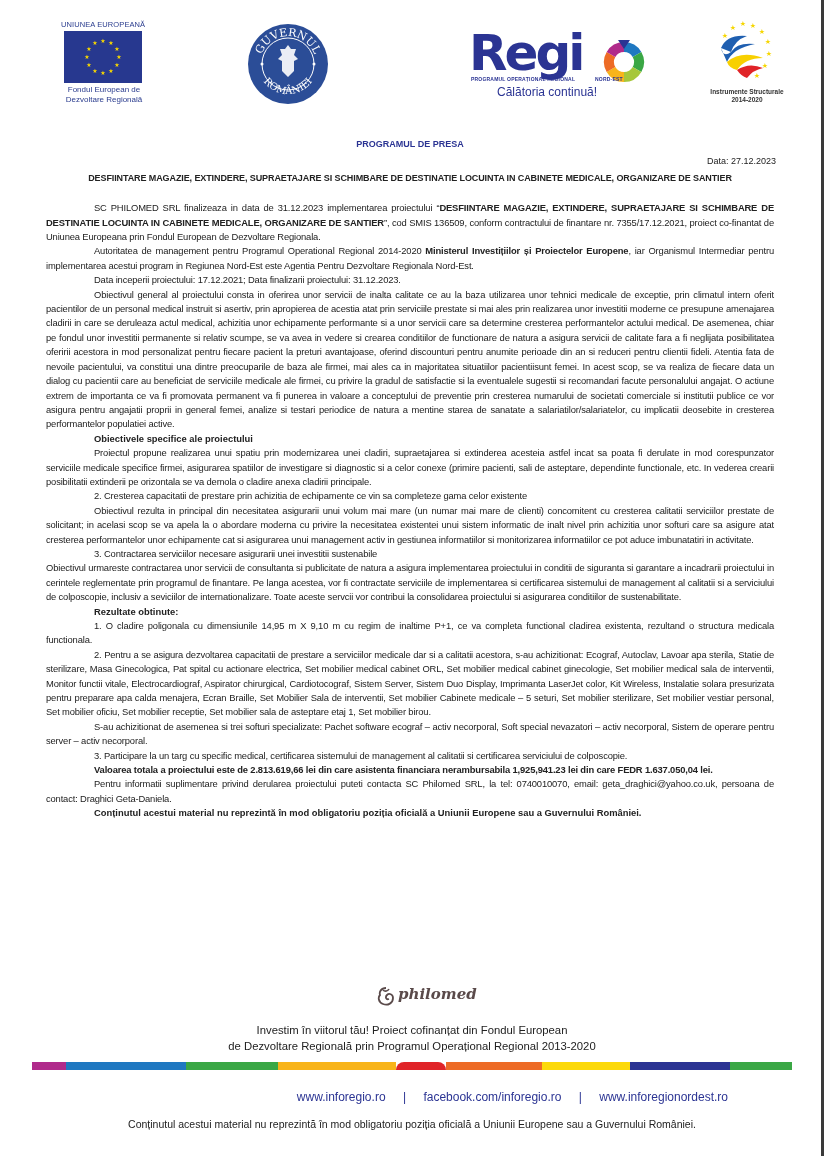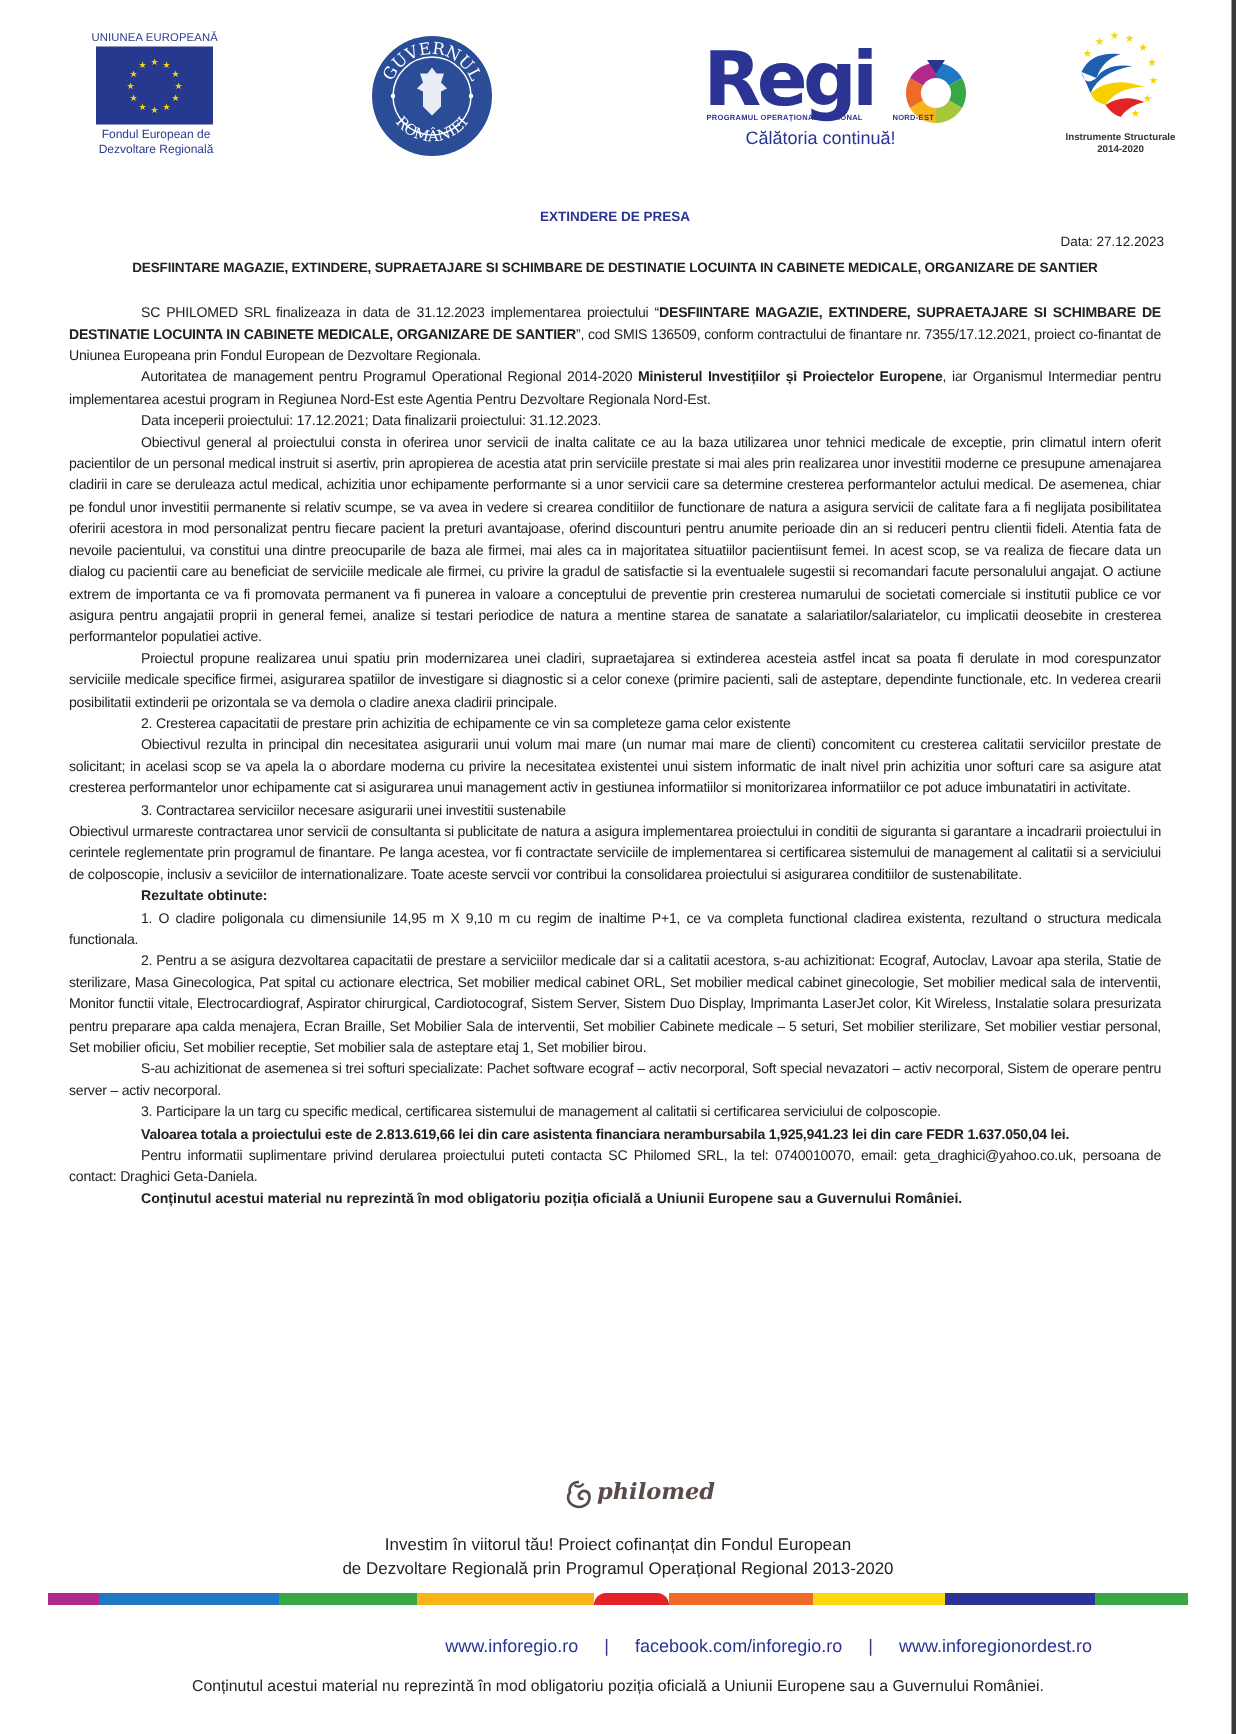--- a/index.html
+++ b/index.html
@@ -134,33 +134,34 @@
       <path d="M30 52 Q 42 44 56 50 Q 46 52 40 60 Q 34 58 30 52 Z" fill="#e02428"></path>
     </svg>
     <div class="is-text">
       <div>Instrumente Structurale</div>
       <div>2014-2020</div>
     </div>
   </div>
 </div>
 
 <div class="doc">
-  <div class="center-title">EXTINDERE DE PRESA</div>
+  <div class="center-title">PROGRAMUL DE PRESA</div>
   <div class="date">Data: 27.12.2023</div>
   <div class="main-title">DESFIINTARE MAGAZIE, EXTINDERE, SUPRAETAJARE SI SCHIMBARE DE DESTINATIE LOCUINTA IN CABINETE MEDICALE, ORGANIZARE DE SANTIER</div>
 
   <p class="p">
     <span>SC PHILOMED SRL finalizeaza in data de 31.12.2023 implementarea proiectului “</span><b>DESFIINTARE MAGAZIE, EXTINDERE, SUPRAETAJARE SI SCHIMBARE DE DESTINATIE LOCUINTA IN CABINETE MEDICALE, ORGANIZARE DE SANTIER</b><span>”, cod SMIS 136509, conform contractului de finantare nr. 7355/17.12.2021, proiect co-finantat de Uniunea Europeana prin Fondul European de Dezvoltare Regionala.</span>
   </p>
   <p class="p">
     <span>Autoritatea de management pentru Programul Operational Regional 2014-2020 </span><b>Ministerul Investițiilor și Proiectelor Europene</b><span>, iar Organismul Intermediar pentru implementarea acestui program in Regiunea Nord-Est este Agentia Pentru Dezvoltare Regionala Nord-Est.</span>
   </p>
   <p class="p">Data inceperii proiectului: 17.12.2021; Data finalizarii proiectului: 31.12.2023.</p>
   <p class="p">Obiectivul general al proiectului consta in oferirea unor servicii de inalta calitate ce au la baza utilizarea unor tehnici medicale de exceptie, prin climatul intern oferit pacientilor de un personal medical instruit si asertiv, prin apropierea de acestia atat prin serviciile prestate si mai ales prin realizarea unor investitii moderne ce presupune amenajarea cladirii in care se deruleaza actul medical, achizitia unor echipamente performante si a unor servicii care sa determine cresterea performantelor actului medical. De asemenea, chiar pe fondul unor investitii permanente si relativ scumpe, se va avea in vedere si crearea conditiilor de functionare de natura a asigura servicii de calitate fara a fi neglijata posibilitatea oferirii acestora in mod personalizat pentru fiecare pacient la preturi avantajoase, oferind discounturi pentru anumite perioade din an si reduceri pentru clientii fideli. Atentia fata de nevoile pacientului, va constitui una dintre preocuparile de baza ale firmei, mai ales ca in majoritatea situatiilor pacientiisunt femei. In acest scop, se va realiza de fiecare data un dialog cu pacientii care au beneficiat de serviciile medicale ale firmei, cu privire la gradul de satisfactie si la eventualele sugestii si recomandari facute personalului angajat. O actiune extrem de importanta ce va fi promovata permanent va fi punerea in valoare a conceptului de preventie prin cresterea numarului de societati comerciale si institutii publice ce vor asigura pentru angajatii proprii in general femei, analize si testari periodice de natura a mentine starea de sanatate a salariatilor/salariatelor, cu implicatii deosebite in cresterea performantelor populatiei active.</p>
 
+  <p class="h">Obiectivele specifice ale proiectului</p>
   <p class="p">Proiectul propune realizarea unui spatiu prin modernizarea unei cladiri, supraetajarea si extinderea acesteia astfel incat sa poata fi derulate in mod corespunzator serviciile medicale specifice firmei, asigurarea spatiilor de investigare si diagnostic si a celor conexe (primire pacienti, sali de asteptare, dependinte functionale, etc. In vederea crearii posibilitatii extinderii pe orizontala se va demola o cladire anexa cladirii principale.</p>
   <p class="p">2. Cresterea capacitatii de prestare prin achizitia de echipamente ce vin sa completeze gama celor existente</p>
   <p class="p">Obiectivul rezulta in principal din necesitatea asigurarii unui volum mai mare (un numar mai mare de clienti) concomitent cu cresterea calitatii serviciilor prestate de solicitant; in acelasi scop se va apela la o abordare moderna cu privire la necesitatea existentei unui sistem informatic de inalt nivel prin achizitia unor softuri care sa asigure atat cresterea performantelor unor echipamente cat si asigurarea unui management activ in gestiunea informatiilor si monitorizarea informatiilor ce pot aduce imbunatatiri in activitate.</p>
   <p class="p">3. Contractarea serviciilor necesare asigurarii unei investitii sustenabile</p>
   <p class="p no-indent">Obiectivul urmareste contractarea unor servicii de consultanta si publicitate de natura a asigura implementarea proiectului in conditii de siguranta si garantare a incadrarii proiectului in cerintele reglementate prin programul de finantare. Pe langa acestea, vor fi contractate serviciile de implementarea si certificarea sistemului de management al calitatii si a serviciului de colposcopie, inclusiv a seviciilor de internationalizare. Toate aceste servcii vor contribui la consolidarea proiectului si asigurarea conditiilor de sustenabilitate.</p>
 
   <p class="h">Rezultate obtinute:</p>
   <p class="p">1. O cladire poligonala cu dimensiunile  14,95 m X 9,10 m  cu regim de inaltime P+1, ce va completa functional cladirea existenta, rezultand o structura medicala functionala.</p>
   <p class="p">2. Pentru a se asigura dezvoltarea capacitatii de prestare a serviciilor medicale dar si a calitatii acestora, s-au achizitionat: Ecograf, Autoclav, Lavoar apa sterila, Statie de sterilizare, Masa Ginecologica, Pat spital cu actionare electrica, Set mobilier medical cabinet ORL, Set mobilier medical cabinet ginecologie, Set mobilier medical sala de interventii, Monitor functii vitale, Electrocardiograf, Aspirator chirurgical, Cardiotocograf, Sistem Server, Sistem Duo Display, Imprimanta LaserJet color, Kit Wireless, Instalatie solara presurizata pentru preparare apa calda menajera, Ecran Braille, Set Mobilier Sala de interventii, Set mobilier Cabinete medicale – 5 seturi, Set mobilier sterilizare, Set mobilier vestiar personal, Set mobilier oficiu, Set mobilier receptie, Set mobilier sala de asteptare etaj 1, Set mobilier birou.</p>
   <p class="p">S-au achizitionat de asemenea si trei softuri specializate: Pachet software ecograf – activ necorporal, Soft special nevazatori – activ necorporal, Sistem de operare pentru server – activ necorporal.</p>

